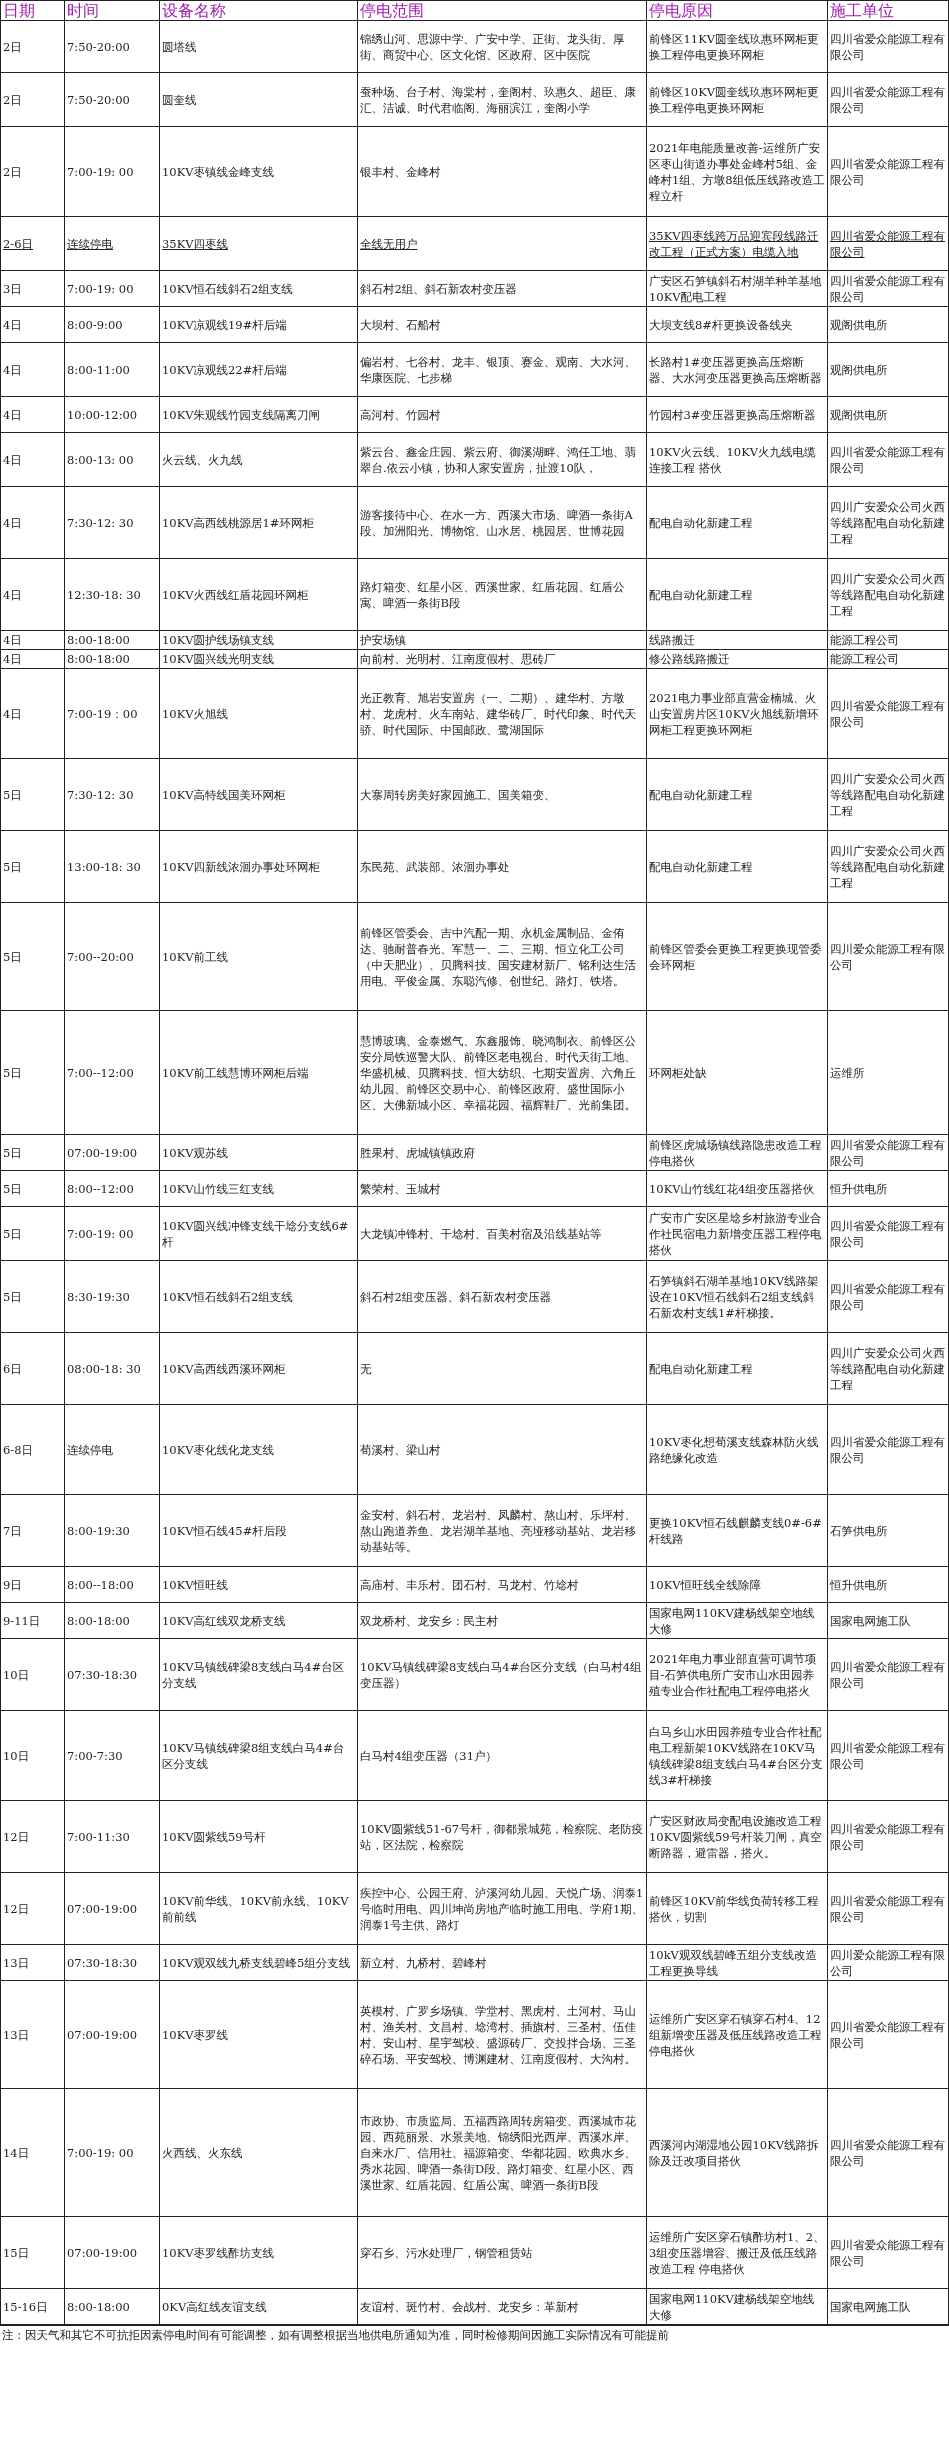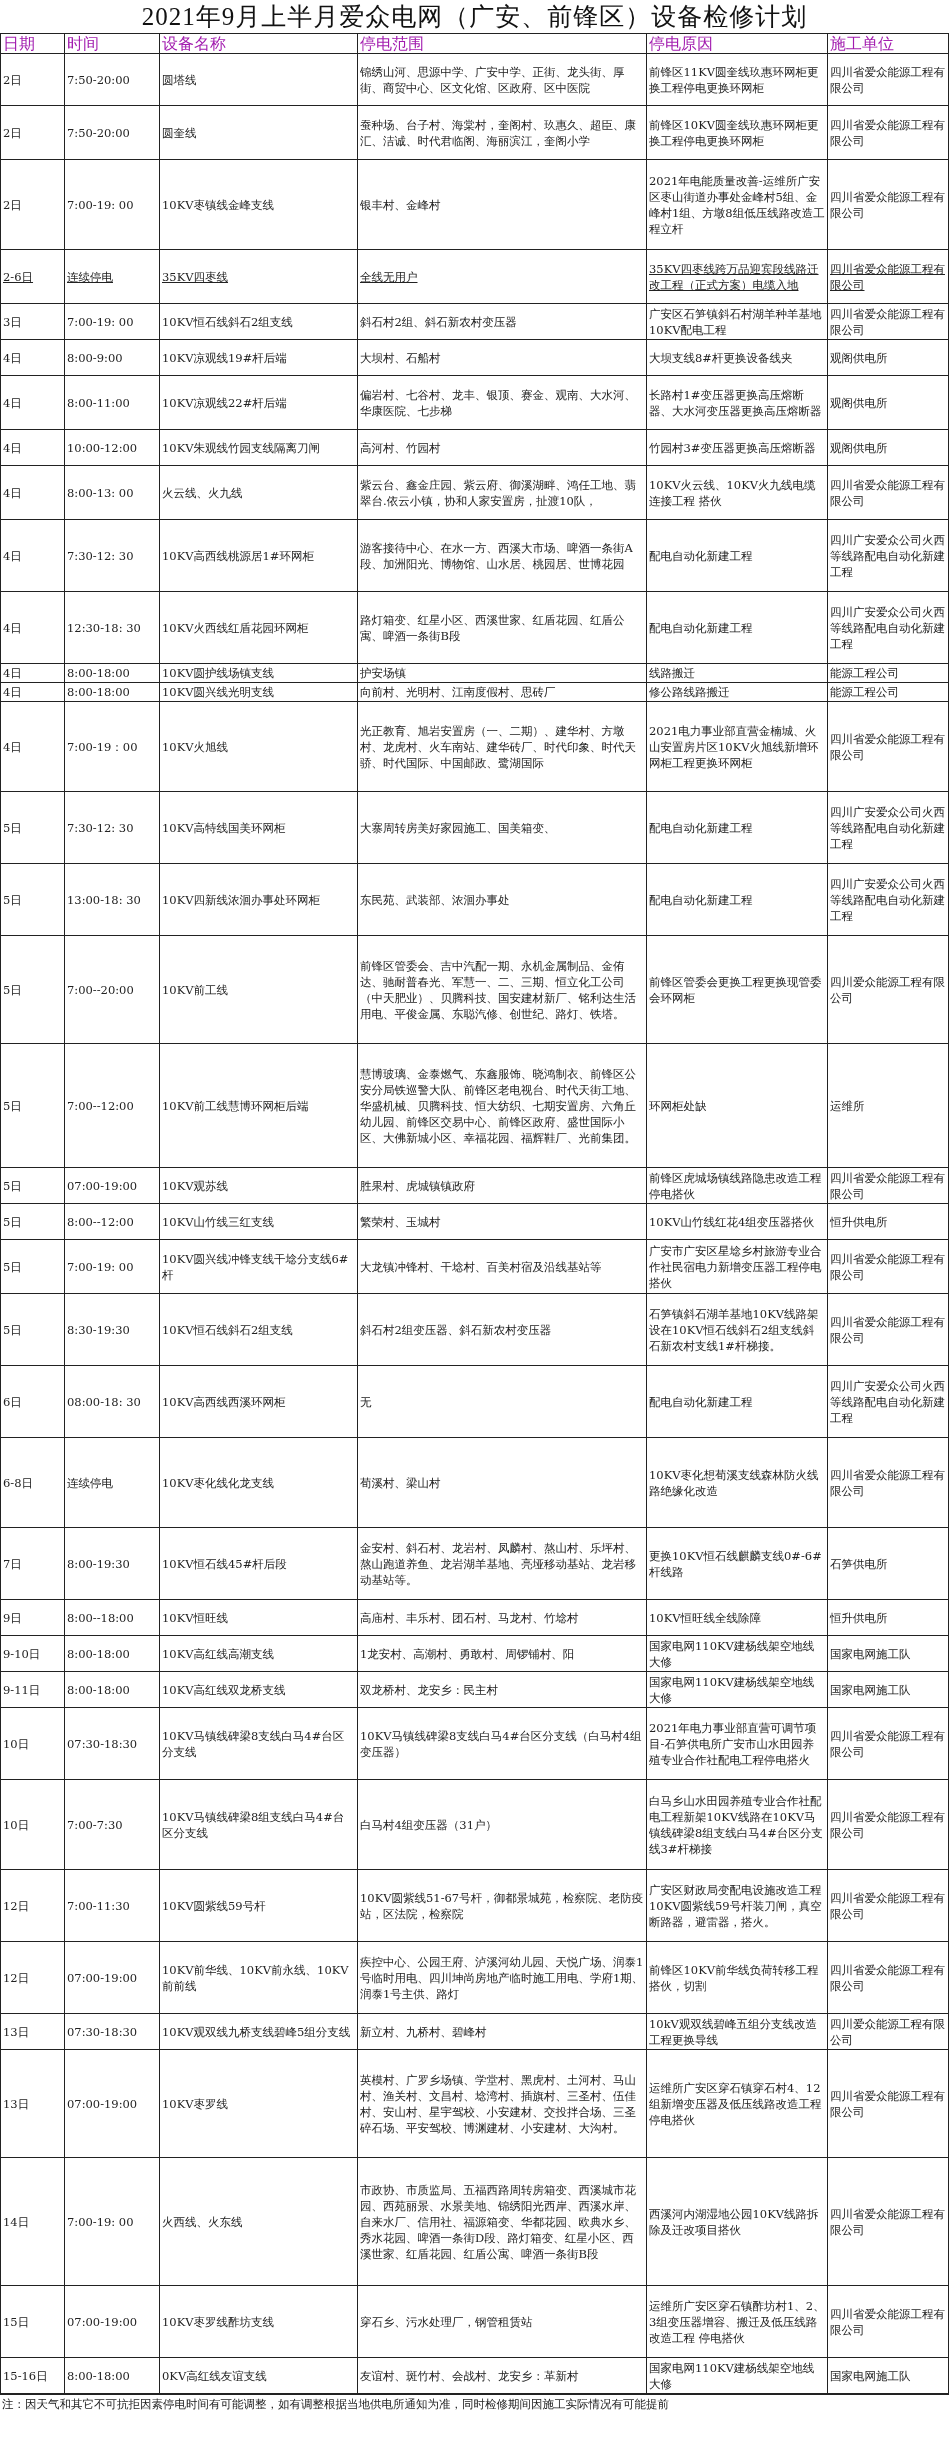--- a/index.html
+++ b/index.html
@@ -20,21 +20,20 @@
   td.c { text-align: left; }
   .note {
     font-size: 11.5px; line-height: 18px; padding: 0 2px; white-space: nowrap; overflow: hidden;
     border-top: 1px solid #222; color: #222;
   }
 </style>
 </head>
 <body>
 
 <div class="sheet">
-  <div class="title">2021年9月上半月爱众电网（广安、前锋区）设备检修计划</div>
   <table>
     <colgroup>
       <col style="width:64px">
         <col style="width:95px">
         <col style="width:198px">
       <col style="width:289px">
         <col style="width:181px">
         <col style="width:121px">
     </colgroup>
     <thead>
@@ -250,28 +249,20 @@
         </tr>
         <tr style="height: 36px; padding-left: 48px;">
           <td class="c">9日</td>
           <td class="c">8:00--18:00</td>
           <td class="c">10KV恒旺线</td>
           <td class="c">高庙村、丰乐村、团石村、马龙村、竹埝村</td>
           <td class="c">10KV恒旺线全线除障</td>
           <td class="c">恒升供电所</td>
         </tr>
         <tr style="height: 36px;">
-          <td class="c">9-10日</td>
-          <td class="c">8:00-18:00</td>
-          <td class="c">10KV高红线高潮支线</td>
-          <td class="c">1龙安村、高潮村、勇敢村、周锣铺村、阳</td>
-          <td class="c">国家电网110KV建杨线架空地线大修</td>
-          <td class="c">国家电网施工队</td>
-        </tr>
-        <tr style="height: 36px;">
           <td class="c">9-11日</td>
           <td class="c">8:00-18:00</td>
           <td class="c">10KV高红线双龙桥支线</td>
           <td class="c">双龙桥村、龙安乡：民主村</td>
           <td class="c">国家电网110KV建杨线架空地线大修</td>
           <td class="c">国家电网施工队</td>
         </tr>
         <tr style="height: 72px;">
           <td class="c">10日</td>
           <td class="c">07:30-18:30</td>
@@ -309,21 +300,21 @@
           <td class="c">07:30-18:30</td>
           <td class="c">10KV观双线九桥支线碧峰5组分支线</td>
           <td class="c">新立村、九桥村、碧峰村</td>
           <td class="c">10kV观双线碧峰五组分支线改造工程更换导线</td>
           <td class="c">四川爱众能源工程有限公司</td>
         </tr>
         <tr style="height: 108px;">
           <td class="c">13日</td>
           <td class="c">07:00-19:00</td>
           <td class="c">10KV枣罗线</td>
-          <td class="c">英模村、广罗乡场镇、学堂村、黑虎村、土河村、马山村、渔关村、文昌村、埝湾村、插旗村、三圣村、伍佳村、安山村、星宇驾校、小安建材、交投拌合场、三圣碎石场、平安驾校、博渊建材、小安建材、大沟村。</td>
+          <td class="c">英模村、广罗乡场镇、学堂村、黑虎村、土河村、马山村、渔关村、文昌村、埝湾村、插旗村、三圣村、伍佳村、安山村、星宇驾校、盛源砖厂、交投拌合场、三圣碎石场、平安驾校、博渊建材、江南度假村、大沟村。</td>
           <td class="c">运维所广安区穿石镇穿石村4、12组新增变压器及低压线路改造工程停电搭伙</td>
           <td class="c">四川省爱众能源工程有限公司</td>
         </tr>
         <tr style="height: 128px;">
           <td class="c">14日</td>
           <td class="c">7:00-19: 00</td>
           <td class="c">火西线、火东线</td>
           <td class="c">市政协、市质监局、五福西路周转房箱变、西溪城市花园、西苑丽景、水景美地、锦绣阳光西岸、西溪水岸、自来水厂、信用社、福源箱变、华都花园、欧典水乡、秀水花园、啤酒一条街D段、路灯箱变、红星小区、西溪世家、红盾花园、红盾公寓、啤酒一条街B段</td>
           <td class="c">西溪河内湖湿地公园10KV线路拆除及迁改项目搭伙</td>
           <td class="c">四川省爱众能源工程有限公司</td>

